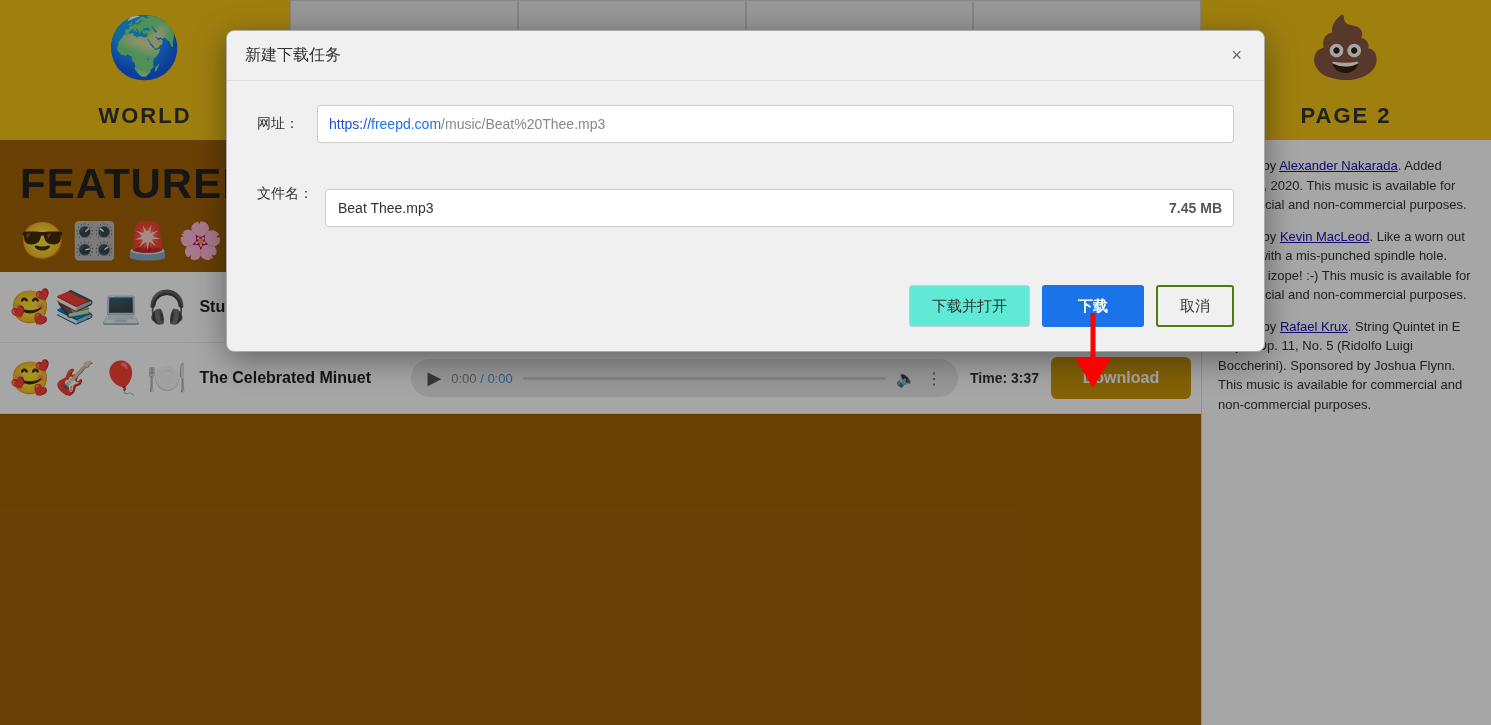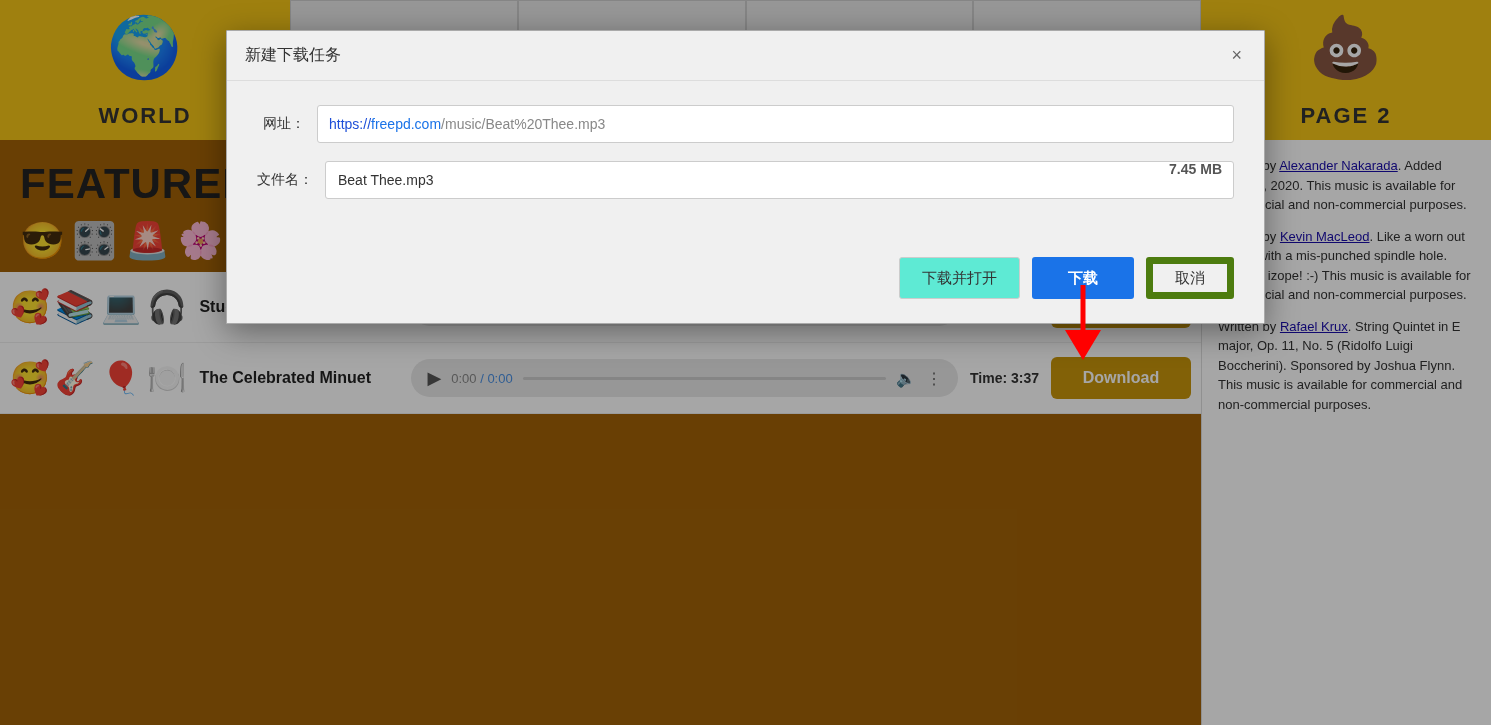--- a/index.html
+++ b/index.html
@@ -200,21 +200,21 @@
       display: flex;
       align-items: flex-start;
       justify-content: center;
       padding-top: 30px;
     }
 
     
     .dialog {
       background: #f0f0f0;
       border: 1px solid #aaa;
-      border-radius: 1px;
+      border-radius: 8px;
       width: 1039px;
       padding: 0;
       box-shadow: 0 8px 32px rgba(0,0,0,0.4);
     }
     .dialog-title-bar {
       display: flex;
       align-items: center;
       justify-content: space-between;
       padding: 14px 18px 14px 18px;
       border-bottom: 1px solid #ddd;
@@ -238,21 +238,20 @@
     .form-row {
       display: flex;
       align-items: center;
       margin-bottom: 18px;
       gap: 12px;
     }
     .form-label {
       min-width: 48px;
       font-size: 14px;
       color: #333;
-      text-align: right;
     }
     .form-input {
       flex: 1;
       height: 38px;
       border: 1px solid #ccc;
       border-radius: 3px;
       background: #fff;
       padding: 0 12px;
       font-size: 14px;
       color: #555;
@@ -260,20 +259,22 @@
     .form-input-url {
       color: #888;
     }
     .form-input-filename {
       color: #333;
     }
     .form-input-row-filename {
       position: relative;
       flex: 1;
       display: flex;
+      align-items: center;
+      margin-top: 28px;
     }
     .form-input-row-filename input {
       width: 100%;
       padding-right: 80px;
     }
     .size-label {
       position: absolute;
       right: 12px;
       font-size: 14px;
       color: #555;
@@ -356,21 +357,21 @@
       background: #1a73e8;
       border-radius: 3px;
       cursor: pointer;
       font-size: 15px;
       color: #fff;
       font-weight: bold;
     }
     .btn-cancel {
       height: 42px;
       padding: 0 22px;
-      border: 7px solid #4d7c0f;
+      border: 2px solid #4d7c0f;
       background: #f0f0f0;
       border-radius: 3px;
       cursor: pointer;
       font-size: 15px;
       color: #333;
     }
   </style>
 </head>
 <body>
 

